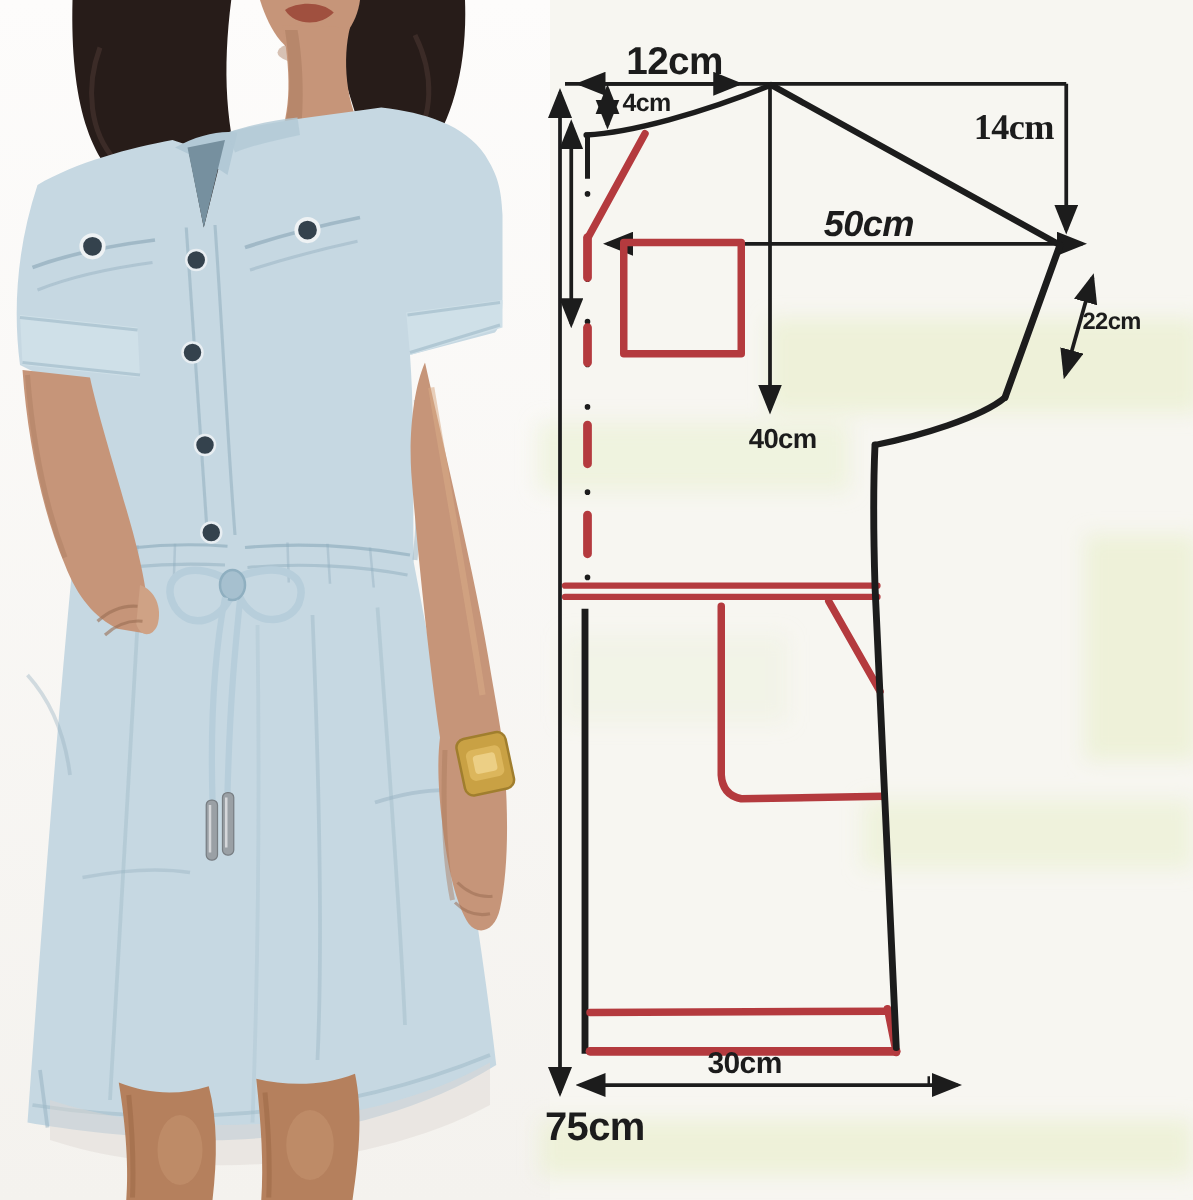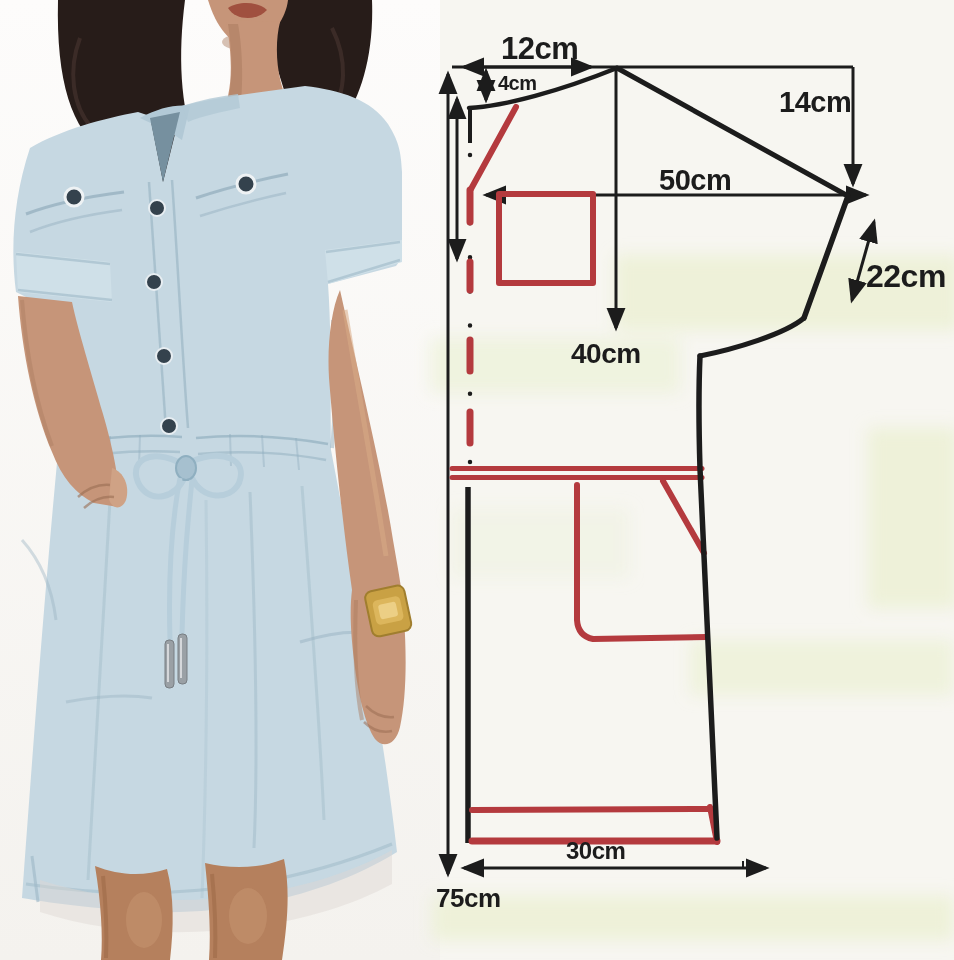--- a/index.html
+++ b/index.html
@@ -217,20 +217,20 @@
         <path d="M469,108 C505,106 560,91 617,68" stroke-width="4.5"></path>
         <path d="M617,68 L848,196" stroke-width="5"></path>
         <path d="M848,196 L804,318" stroke-width="5.5"></path>
         <path d="M804,318 C785,334 735,349 700,356" stroke-width="5"></path>
         <path d="M700,356 C698,400 699,436 700,469 L717,838" stroke-width="5.5"></path>
       </g>
     </svg>
 
     <span class="mlabel" style="left:501px;top:33px;font-size:31px;">12cm</span>
     <span class="mlabel" style="left:498px;top:73px;font-size:20px;">4cm</span>
-    <span class="mlabel" style="left:779px;top:88px;font-size:29px;">14cm</span>
-    <span class="mlabel" style="left:659px;top:166px;font-size:29px;">50cm</span>
-    <span class="mlabel" style="left:866px;top:260px;font-size:32px;">22cm</span>
-    <span class="mlabel" style="left:571px;top:340px;font-size:28px;">40cm</span>
+    <span class="mlabel" style="left:779px;top:88px;font-size:29px;font-family:Liberation Serif, serif;">14cm</span>
+    <span class="mlabel" style="left:659px;top:166px;font-size:29px;font-style:italic;">50cm</span>
+    <span class="mlabel" style="left:866px;top:248px;font-size:19px;">22cm</span>
+    <span class="mlabel" style="left:599px;top:340px;font-size:22px;">40cm</span>
     <span class="mlabel" style="left:566px;top:839px;font-size:24px;">30cm</span>
-    <span class="mlabel" style="left:436px;top:885px;font-size:26px;">75cm</span>
+    <span class="mlabel" style="left:436px;top:885px;font-size:32px;">75cm</span>
   </div>
 </div>
 
 </body></html>

